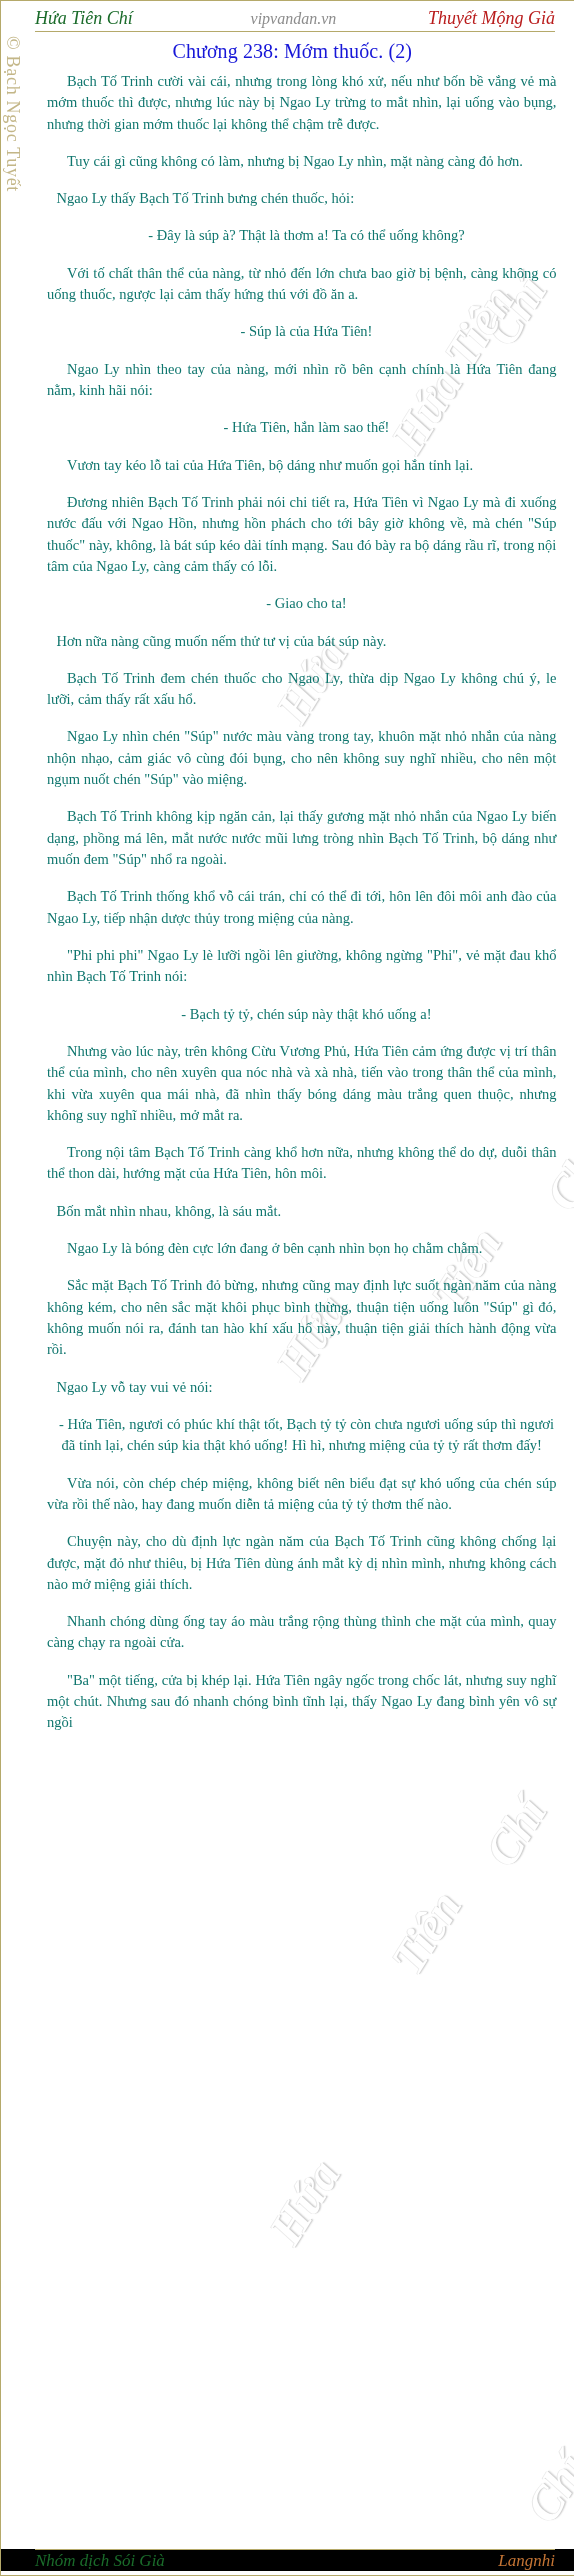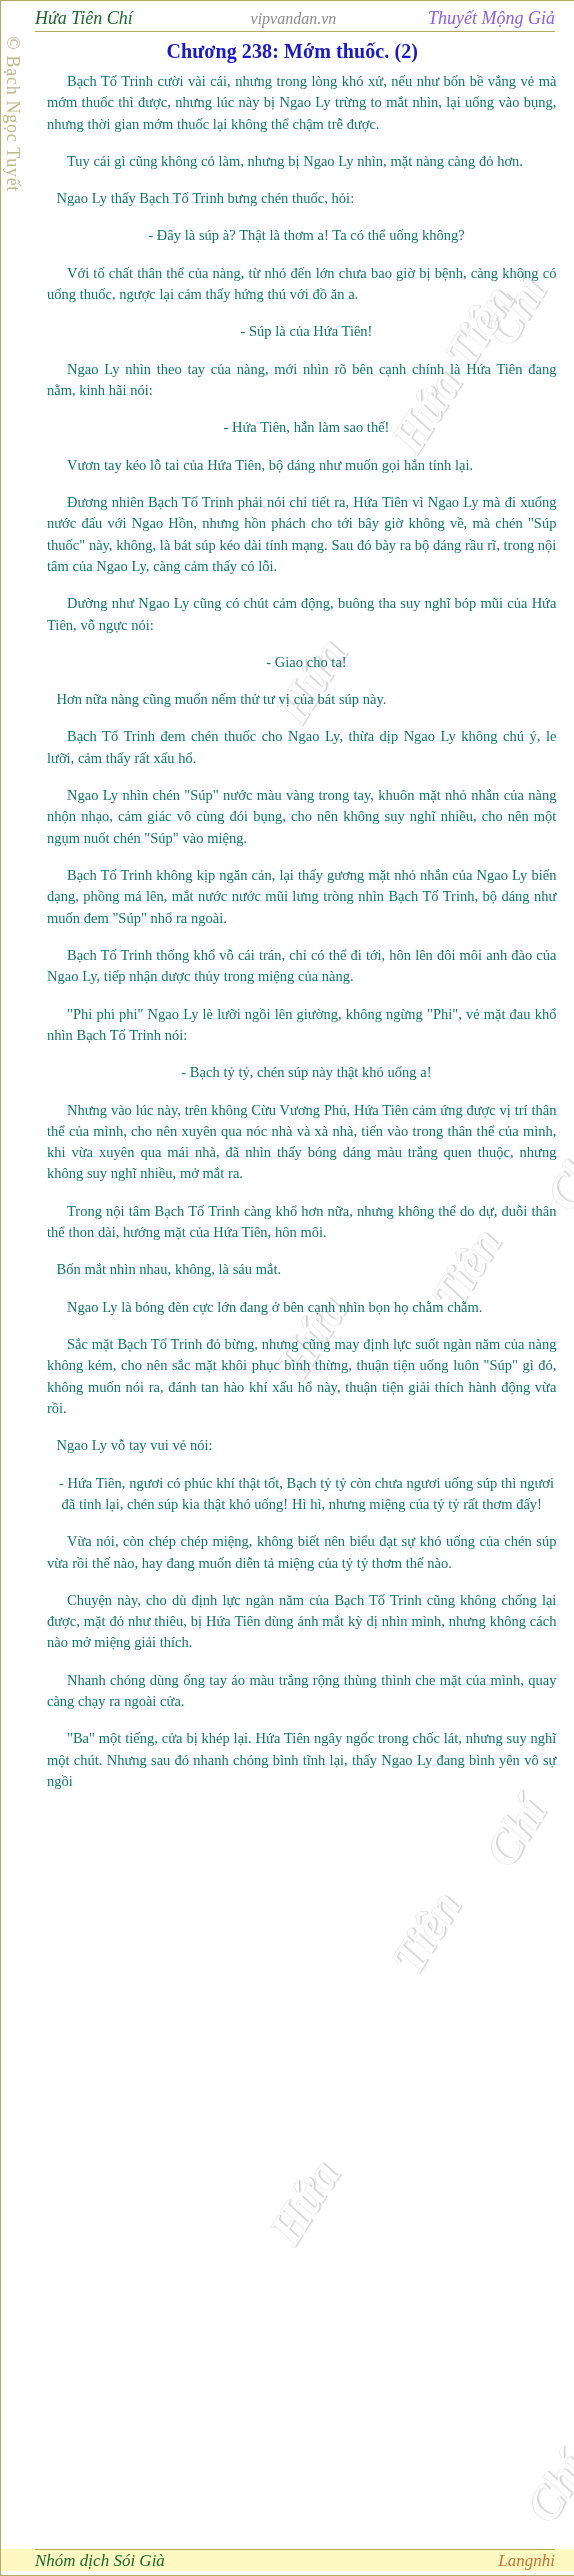--- a/index.html
+++ b/index.html
@@ -89,31 +89,31 @@
     color: #1a6b2a;
     font-size: 18px;
     font-weight: normal;
   }
   .hdr-mid {
     color: #8c8c8c;
     font-size: 16px;
     padding-left: 26px;
   }
   .hdr-right {
-    color: #8b5cf6;
+    color: #b91c1c;
     font-size: 18px;
   }
 
   .chapter-title {
     position: relative;
     z-index: 2;
     text-align: center;
     color: #1717d8;
     font-size: 20px;
-    font-weight: bold;
+    font-weight: normal;
     letter-spacing: 0.1px;
     margin: 7.4px 0 8px 0;
     padding-left: 9.5px;
   }
 
   
   .body-wrap {
     position: relative;
     z-index: 2;
     margin: 0 17.6px 0 30px;
@@ -139,21 +139,21 @@
     margin-bottom: 0;
   }
 
   
   .footer {
     position: absolute;
     left: 0;
     right: 0;
     bottom: 4px;
     z-index: 4;
-    background: #fef9c3;
+    background: #000000;
   }
   .footer-rule {
     margin: 0 19px 0 34px;
     border-top: 1.4px solid #b5a96a;
   }
   .footer-row {
     margin: 1.4px 19px 0 34px;
     display: flex;
     align-items: baseline;
     justify-content: space-between;
@@ -203,21 +203,20 @@
     <p>Bạch Tố Trinh cười vài cái, nhưng trong lòng khó xử, nếu như bốn bề vắng vẻ mà mớm thuốc thì được, nhưng lúc này bị Ngao Ly trừng to mắt nhìn, lại uống vào bụng, nhưng thời gian mớm thuốc lại không thể chậm trễ được.</p>
     <p>Tuy cái gì cũng không có làm, nhưng bị Ngao Ly nhìn, mặt nàng càng đỏ hơn.</p>
     <p class="noindent">Ngao Ly thấy Bạch Tố Trinh bưng chén thuốc, hỏi:</p>
     <p class="dialog">- Đây là súp à? Thật là thơm a! Ta có thể uống không?</p>
     <p>Với tố chất thân thể của nàng, từ nhỏ đến lớn chưa bao giờ bị bệnh, càng không có uống thuốc, ngược lại cảm thấy hứng thú với đồ ăn a.</p>
     <p class="dialog">- Súp là của Hứa Tiên!</p>
     <p>Ngao Ly nhìn theo tay của nàng, mới nhìn rõ bên cạnh chính là Hứa Tiên đang nằm, kinh hãi nói:</p>
     <p class="dialog">- Hứa Tiên, hắn làm sao thế!</p>
     <p>Vươn tay kéo lỗ tai của Hứa Tiên, bộ dáng như muốn gọi hắn tỉnh lại.</p>
     <p>Đương nhiên Bạch Tố Trinh phải nói chi tiết ra, Hứa Tiên vì Ngao Ly mà đi xuống nước đấu với Ngao Hồn, nhưng hồn phách cho tới bây giờ không về, mà chén "Súp thuốc" này, không, là bát súp kéo dài tính mạng. Sau đó bày ra bộ dáng rầu rĩ, trong nội tâm của Ngao Ly, càng cảm thấy có lỗi.</p>
-    <p>Dường như Ngao Ly cũng có chút cảm động, buông tha suy nghĩ bóp mũi của Hứa Tiên, vỗ ngực nói:</p>
     <p class="dialog">- Giao cho ta!</p>
     <p class="noindent">Hơn nữa nàng cũng muốn nếm thử tư vị của bát súp này.</p>
     <p>Bạch Tố Trinh đem chén thuốc cho Ngao Ly, thừa dịp Ngao Ly không chú ý, le lưỡi, cảm thấy rất xấu hổ.</p>
     <p>Ngao Ly nhìn chén "Súp" nước màu vàng trong tay, khuôn mặt nhỏ nhắn của nàng nhộn nhạo, cảm giác vô cùng đói bụng, cho nên không suy nghĩ nhiều, cho nên một ngụm nuốt chén "Súp" vào miệng.</p>
     <p>Bạch Tố Trinh không kịp ngăn cản, lại thấy gương mặt nhỏ nhắn của Ngao Ly biến dạng, phồng má lên, mắt nước nước mũi lưng tròng nhìn Bạch Tố Trinh, bộ dáng như muốn đem "Súp" nhổ ra ngoài.</p>
     <p>Bạch Tố Trinh thống khổ vỗ cái trán, chỉ có thể đi tới, hôn lên đôi môi anh đào của Ngao Ly, tiếp nhận dược thủy trong miệng của nàng.</p>
     <p>"Phi phi phi" Ngao Ly lè lưỡi ngồi lên giường, không ngừng "Phi", vẻ mặt đau khổ nhìn Bạch Tố Trinh nói:</p>
     <p class="dialog">- Bạch tỷ tỷ, chén súp này thật khó uống a!</p>
     <p>Nhưng vào lúc này, trên không Cừu Vương Phủ, Hứa Tiên cảm ứng được vị trí thân thể của mình, cho nên xuyên qua nóc nhà và xà nhà, tiến vào trong thân thể của mình, khi vừa xuyên qua mái nhà, đã nhìn thấy bóng dáng màu trắng quen thuộc, nhưng không suy nghĩ nhiều, mở mắt ra.</p>
     <p>Trong nội tâm Bạch Tố Trinh càng khổ hơn nữa, nhưng không thể do dự, duỗi thân thể thon dài, hướng mặt của Hứa Tiên, hôn môi.</p>

